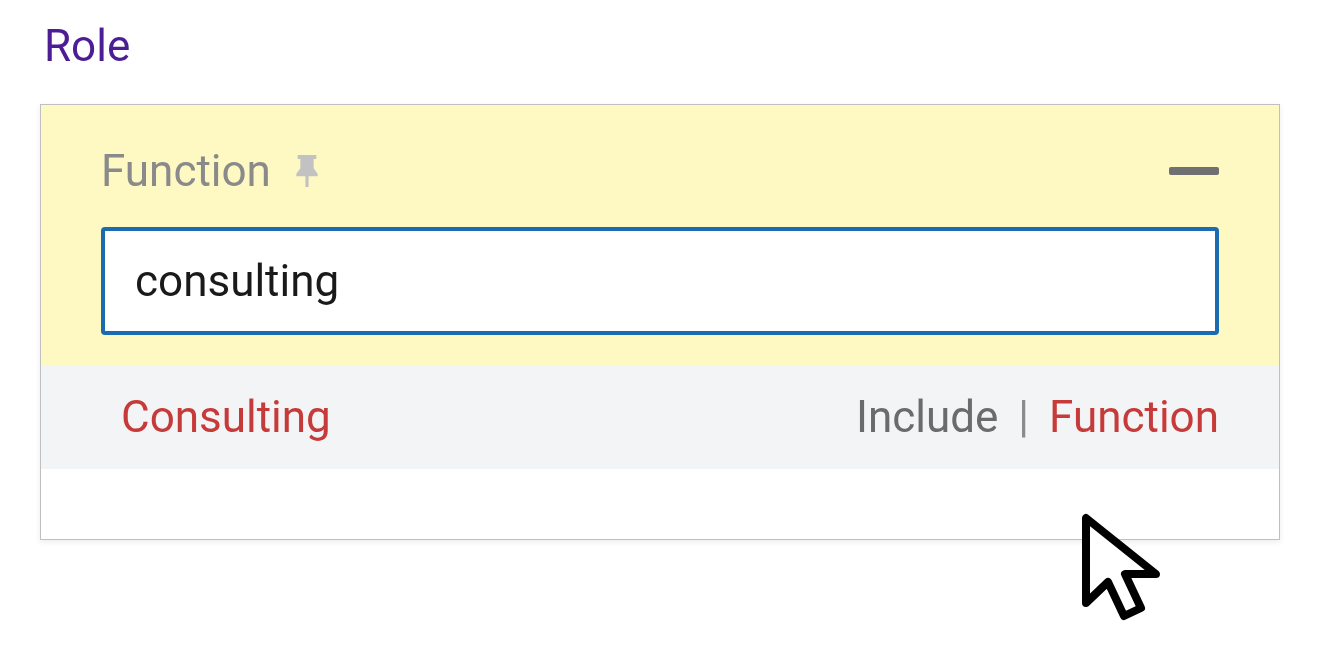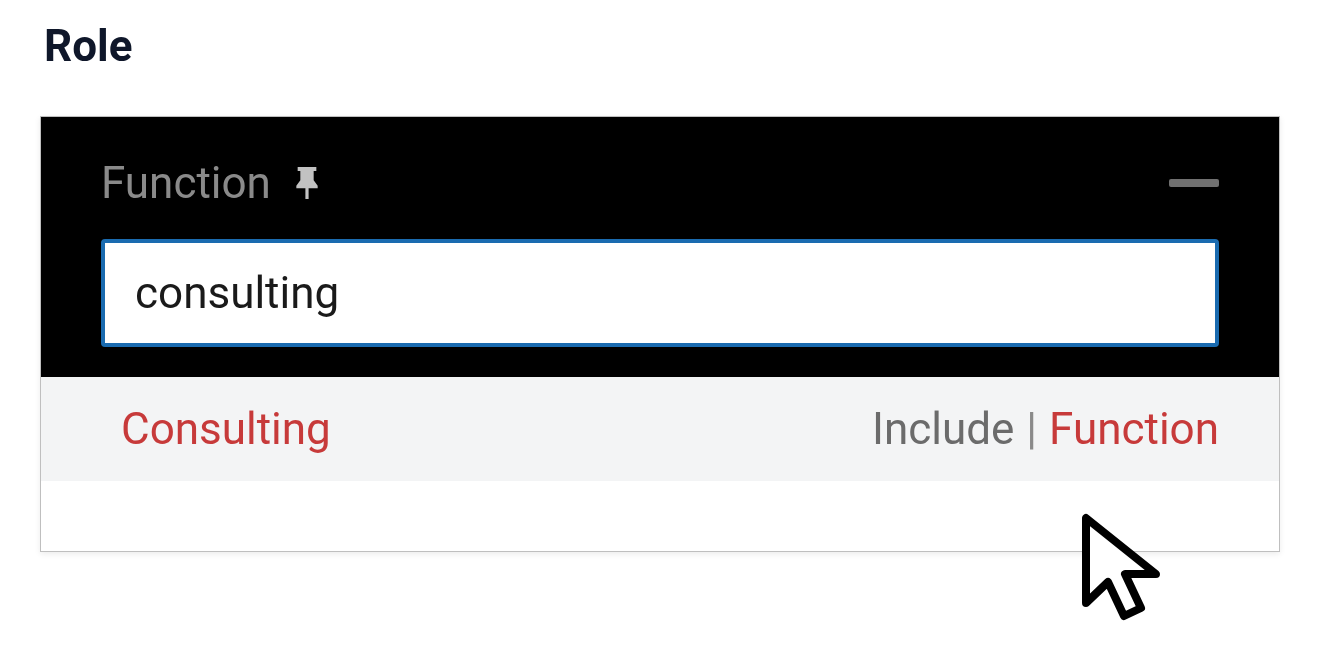--- a/index.html
+++ b/index.html
@@ -10,28 +10,28 @@
     body {
       font-family: -apple-system, BlinkMacSystemFont, "Segoe UI", Roboto, Helvetica, Arial, sans-serif;
       background: #ffffff;
       width: 1318px;
       height: 670px;
       padding: 20px 40px;
       position: relative;
     }
     .section-title {
       font-size: 44px;
-      font-weight: 700;
-      color: #0f172a;
-      margin-bottom: 44px;
+      font-weight: 400;
+      color: #4c1d95;
+      margin-bottom: 32px;
       margin-left: 4px;
     }
     .panel {
       border: 1px solid #bfbfbf;
-      background: #000000;
+      background: #fef9c3;
       box-shadow: 0 2px 6px rgba(0,0,0,0.08);
       width: 1240px;
       position: relative;
     }
     .panel-header {
       display: flex;
       align-items: center;
       justify-content: space-between;
       padding: 40px 60px 30px 60px;
     }
@@ -79,21 +79,21 @@
       padding: 26px 60px 26px 80px;
     }
     .suggestion-text {
       font-size: 44px;
       font-weight: 400;
       color: #c73a3a;
     }
     .actions {
       display: flex;
       align-items: center;
-      gap: 12px;
+      gap: 20px;
       font-size: 44px;
       font-weight: 400;
     }
     .include-action {
       color: #6b6b6b;
       cursor: pointer;
     }
     .separator {
       color: #8a8a8a;
     }

